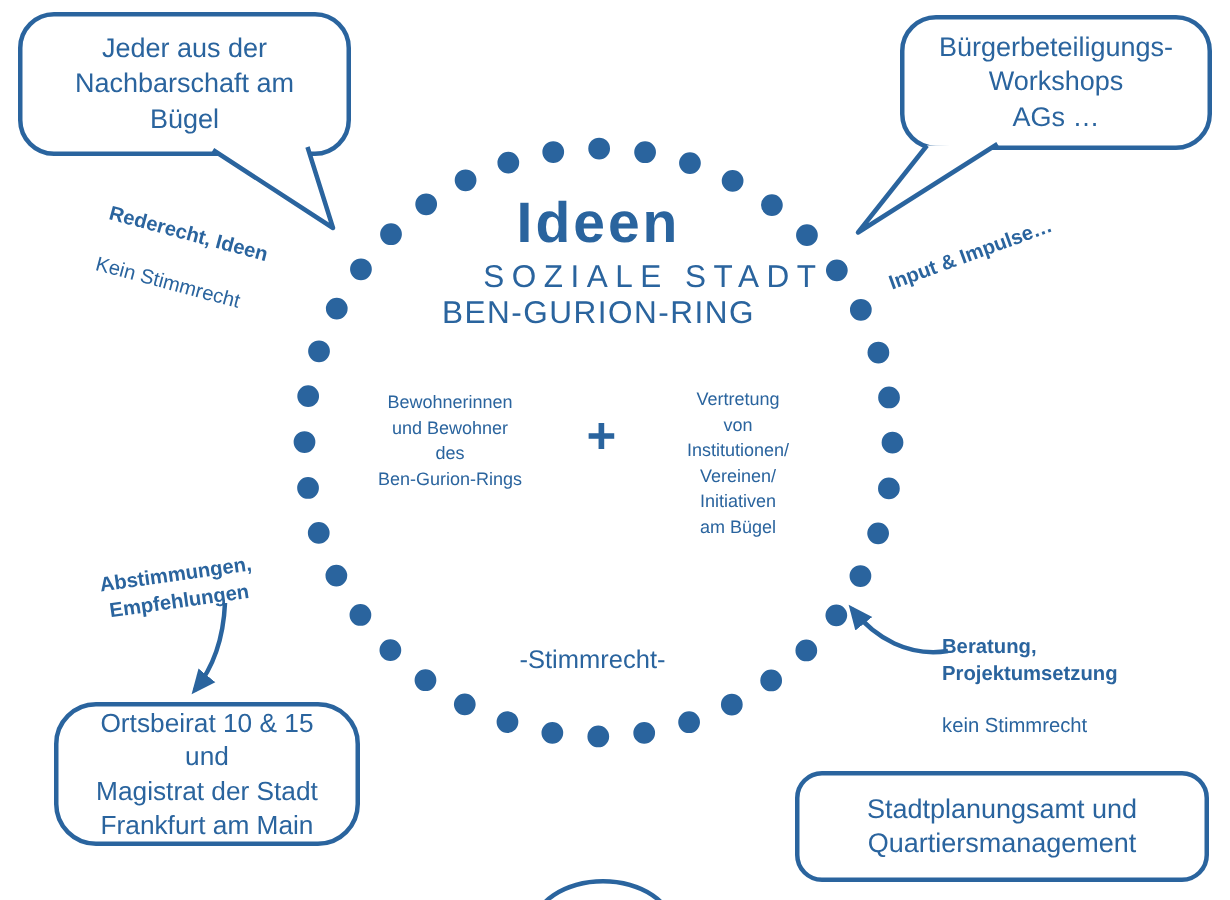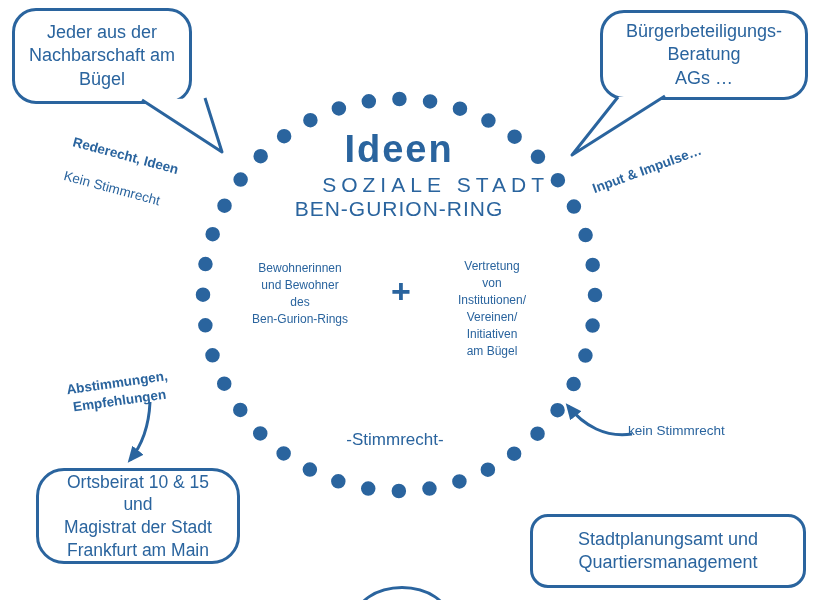--- a/index.html
+++ b/index.html
@@ -26,21 +26,21 @@
   .ring-sub2   { left:249px; top:197px; width:300px; text-align:center;
                  font-size:21px; letter-spacing:1px; }
 
   .center-text { text-align:center; white-space:pre-line; font-size:12px; line-height:1.42; }
   .left-group  { left:214px; top:260px; width:172px; }
   .right-group { left:404px; top:258px; width:176px; }
   .plus-sign   { left:386px; top:272px; width:30px; text-align:center;
                  font-size:34px; font-weight:bold; }
   .stimmrecht  { left:300px; top:430px; width:190px; text-align:center; font-size:17px; }
 
-  .bubble-tl { left:12px;  top:8px;   width:180px; height:96px; }
+  .bubble-tl { left:12px;  top:8px;   width:222px; height:96px; }
   .bubble-tr { left:600px; top:10px;  width:208px; height:90px; }
   .box-bl    { left:36px;  top:468px; width:204px; height:96px; font-size:17.5px; border-radius:28px; }
   .box-br    { left:530px; top:514px; width:276px; height:74px;  font-size:18px;   border-radius:18px; }
 
   .ann { font-size:13.5px; line-height:1.32; white-space:pre-line; z-index:5; }
   .ann-bold { font-weight:bold; }
   .ann-tl { left:80px;  top:116px; transform:rotate(15deg);  transform-origin:0 0; }
   .ann-tr { left:584px; top:164px; transform:rotate(-20deg); transform-origin:0 0; }
   .ann-bl { left:46px;  top:366px; width:136px; text-align:center;
             transform:rotate(-8deg); transform-origin:0 0; }
@@ -94,21 +94,21 @@
   <svg class="abs tail" style="left:130px; top:93px;" width="110" height="68">
     <path d="M12,7 L92,59 L75,5" fill="#fff" style="stroke:var(--blue)" stroke-width="3" stroke-linejoin="round"></path>
   </svg>
   <div class="abs ann ann-tl">
     <div class="ann-bold">Rederecht, Ideen</div>
     <div>Kein Stimmrecht</div>
   </div>
 
   <div class="abs bubble bubble-tr">
     <span>Bürgerbeteiligungs-
-Beratung
+Workshops
 AGs …</span>
   </div>
   <svg class="abs tail" style="left:560px; top:90px;" width="120" height="72">
     <path d="M58,7 L12,65 L105,6" fill="#fff" style="stroke:var(--blue)" stroke-width="3" stroke-linejoin="round"></path>
   </svg>
   <div class="abs ann ann-tr">
     <div class="ann-bold">Input &amp; Impulse…</div>
   </div>
 
   <div class="abs bubble box-bl">
@@ -120,18 +120,20 @@
   <div class="abs ann ann-bl">
     <div class="ann-bold">Abstimmungen,
 Empfehlungen</div>
   </div>
 
   <div class="abs bubble box-br">
     <span>Stadtplanungsamt und
 Quartiersmanagement</span>
   </div>
   <div class="abs ann ann-br">
+    <div class="ann-bold">Beratung,
+Projektumsetzung</div>
     <div>kein Stimmrecht</div>
   </div>
 
   <div class="abs cut-bubble"></div>
 
 </div>
 
 </body></html>

